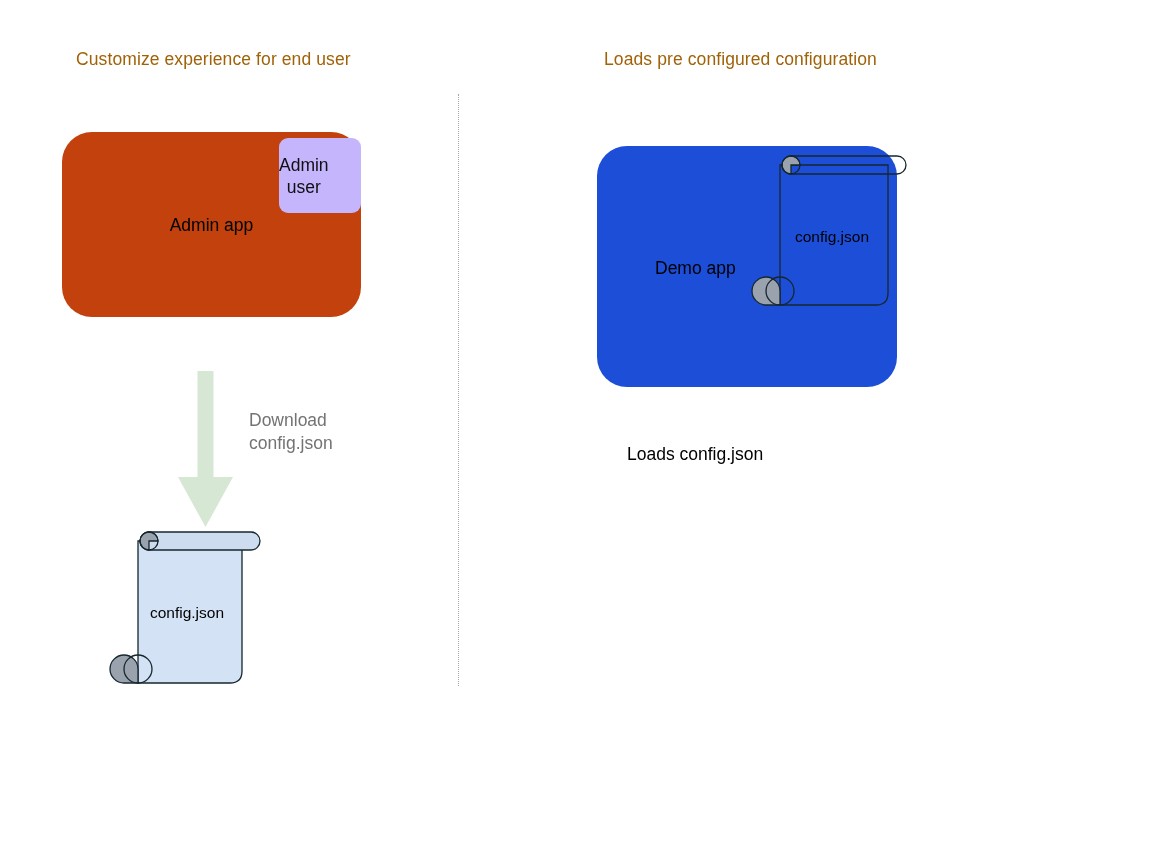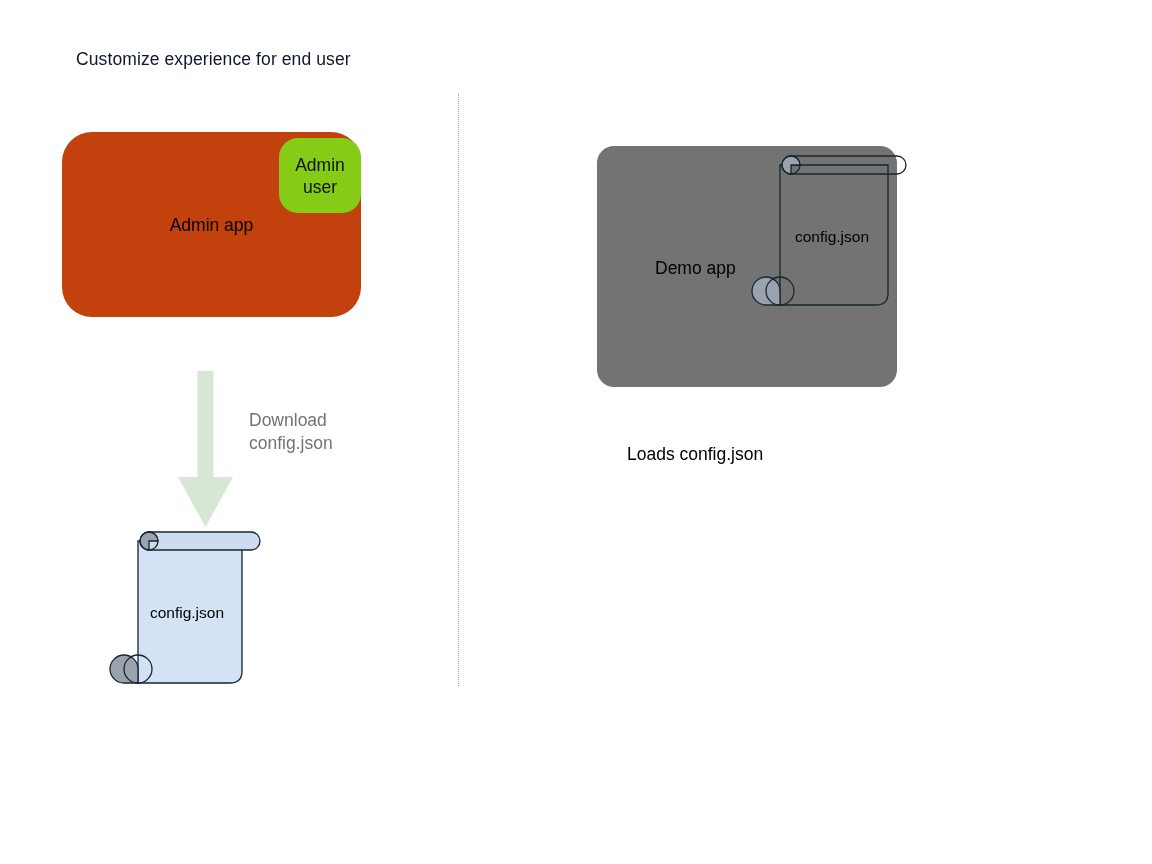--- a/index.html
+++ b/index.html
@@ -19,21 +19,21 @@
   .canvas {
     position: absolute;
     inset: 0;
   }
 
   
   .col-title {
     position: absolute;
     font-size: 17.5px;
     line-height: 20px;
-    color: #0f172a;
+    color: #a16207;
     white-space: nowrap;
     letter-spacing: 0.1px;
   }
   #title-left  { left: 76px;  top: 49px; }
   #title-right { left: 604px; top: 49px; }
 
   
   .divider {
     position: absolute;
     left: 458px;
@@ -66,41 +66,40 @@
     background: #c2410c;
     border-radius: 30px;
   }
   #admin-app .app-label { transform: translateY(1px); }
 
   #demo-app {
     left: 597px;
     top: 146px;
     width: 300px;
     height: 241px;
-    background: #737373;
-    border-radius: 17px;
+    background: #1d4ed8;
+    border-radius: 30px;
   }
   #demo-app .app-label {
     position: absolute;
     left: 58px;
     top: 112px;
   }
 
   
   #admin-panel {
     position: absolute;
     left: 279px;
     top: 138px;
     width: 82px;
     height: 75px;
-    background: #84cc16;
-    border-radius: 19px;
+    background: #c4b5fd;
+    border-radius: 9px;
     display: flex;
     align-items: center;
-    justify-content: center;
     text-align: center;
   }
   #admin-panel .chip-label {
     font-size: 17.5px;
     line-height: 22px;
     color: #101010;
   }
 
   
   #download-arrow {
@@ -152,20 +151,21 @@
   #scroll-right { left: 763px; top: 153px; width: 146px; height: 156px; }
   #scroll-right .doc-label { left: 0; top: 74px; width: 138px; }
 </style>
 </head>
 <body>
 
 <div class="canvas">
 
   <div class="col-title" id="title-left">Customize experience for end user</div>
 
+  <div class="col-title" id="title-right">Loads pre configured configuration</div>
 
   <div class="divider"></div>
 
   <div class="app-box" id="admin-app">
     <span class="app-label">Admin app</span>
   </div>
 
   <div id="admin-panel">
     <span class="chip-label"><span>Admin</span><br><span>user</span></span>
   </div>

